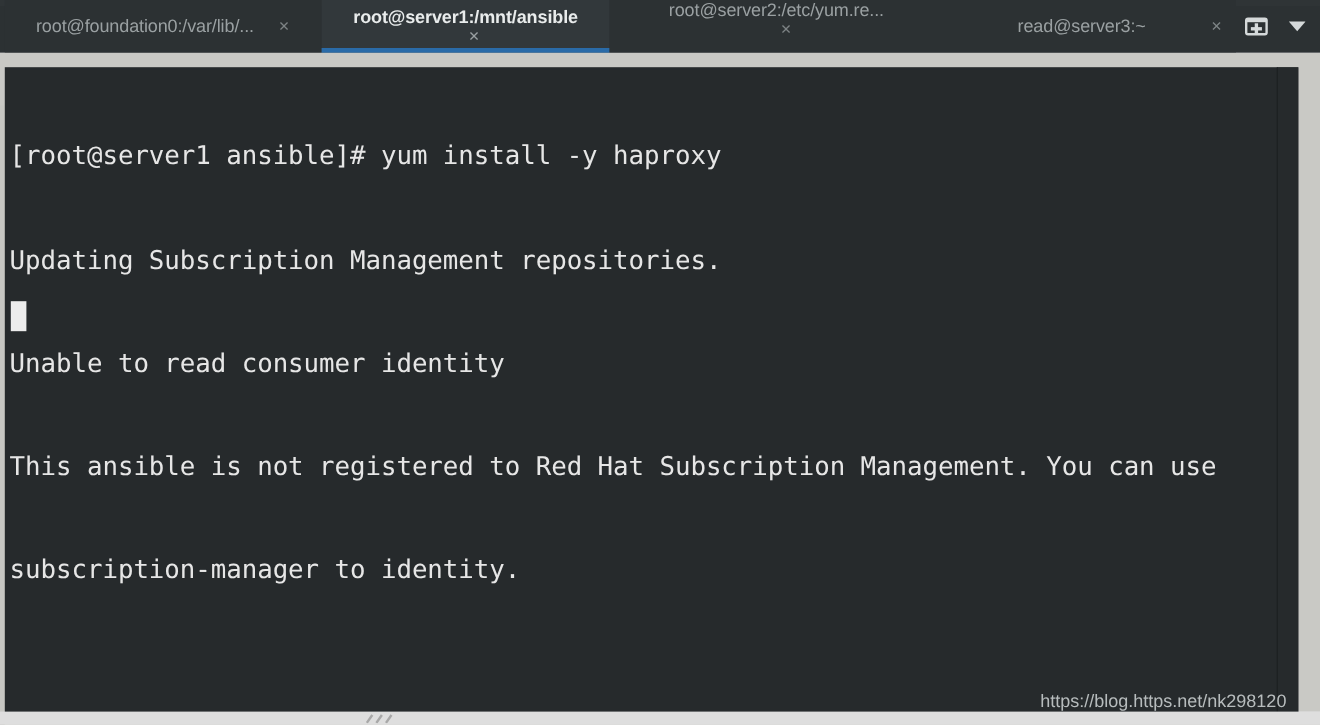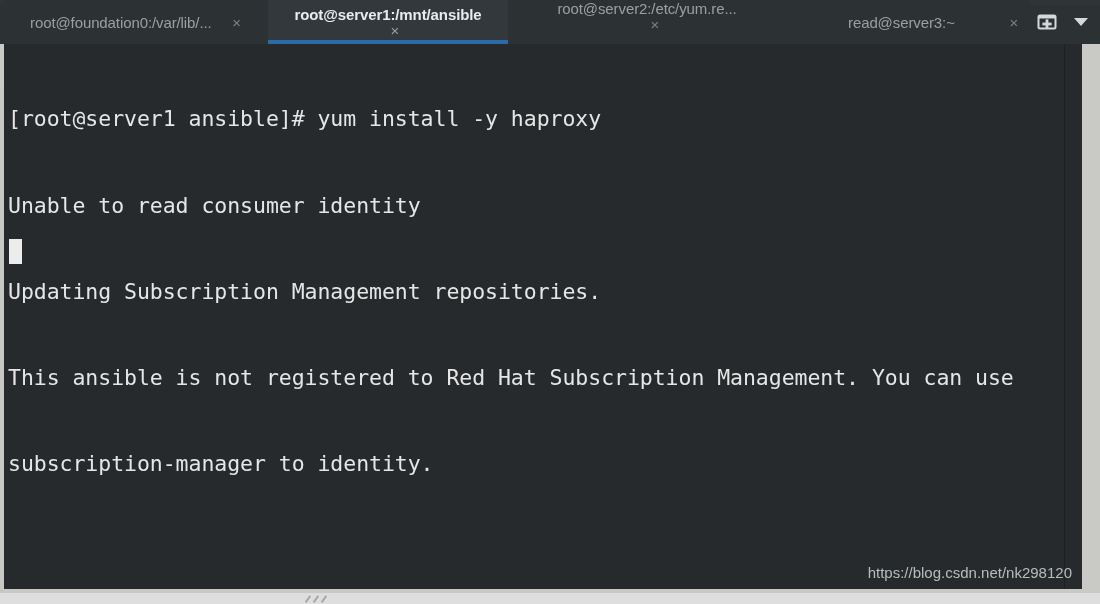--- a/index.html
+++ b/index.html
@@ -134,21 +134,21 @@
     left: 0;
     top: 44px;
     width: 1100px;
     height: 549px;
     background: #c9c9c5;
     box-sizing: border-box;
   }
   #terminal-screen {
     position: absolute;
     left: 4px;
-    top: 0;
+    top: 12px;
     width: 1078px;
     height: 545px;
     background: #262a2c;
     overflow: hidden;
     box-sizing: border-box;
   }
   #terminal-scrollbar {
     position: absolute;
     right: 0;
     top: 0;
@@ -284,30 +284,30 @@
     </div>
   </div>
 
   <div id="terminal-frame">
     <div id="frame-left-edge"></div>
     <div id="frame-right-edge"></div>
 
     <div id="terminal-screen">
       <div id="terminal-text">
         <div class="line">[root@server1 ansible]# yum install -y haproxy</div>
+        <div class="line">Updating Subscription Management repositories.</div>
         <div class="line">Unable to read consumer identity</div>
-        <div class="line">Updating Subscription Management repositories.</div>
         <div class="line">This ansible is not registered to Red Hat Subscription Management. You can use</div>
         <div class="line">subscription-manager to identity.</div>
       </div>
       <div id="terminal-cursor"></div>
 
       <div id="terminal-scrollbar"></div>
 
-      <div id="watermark">https://blog.csdn.net/nk298120</div>
+      <div id="watermark">https://blog.https.net/nk298120</div>
     </div>
 
   </div>
 
   <div id="window-bottom">
     <div id="resize-grip">
       <i></i>
         <i></i>
         <i></i>
     </div>

